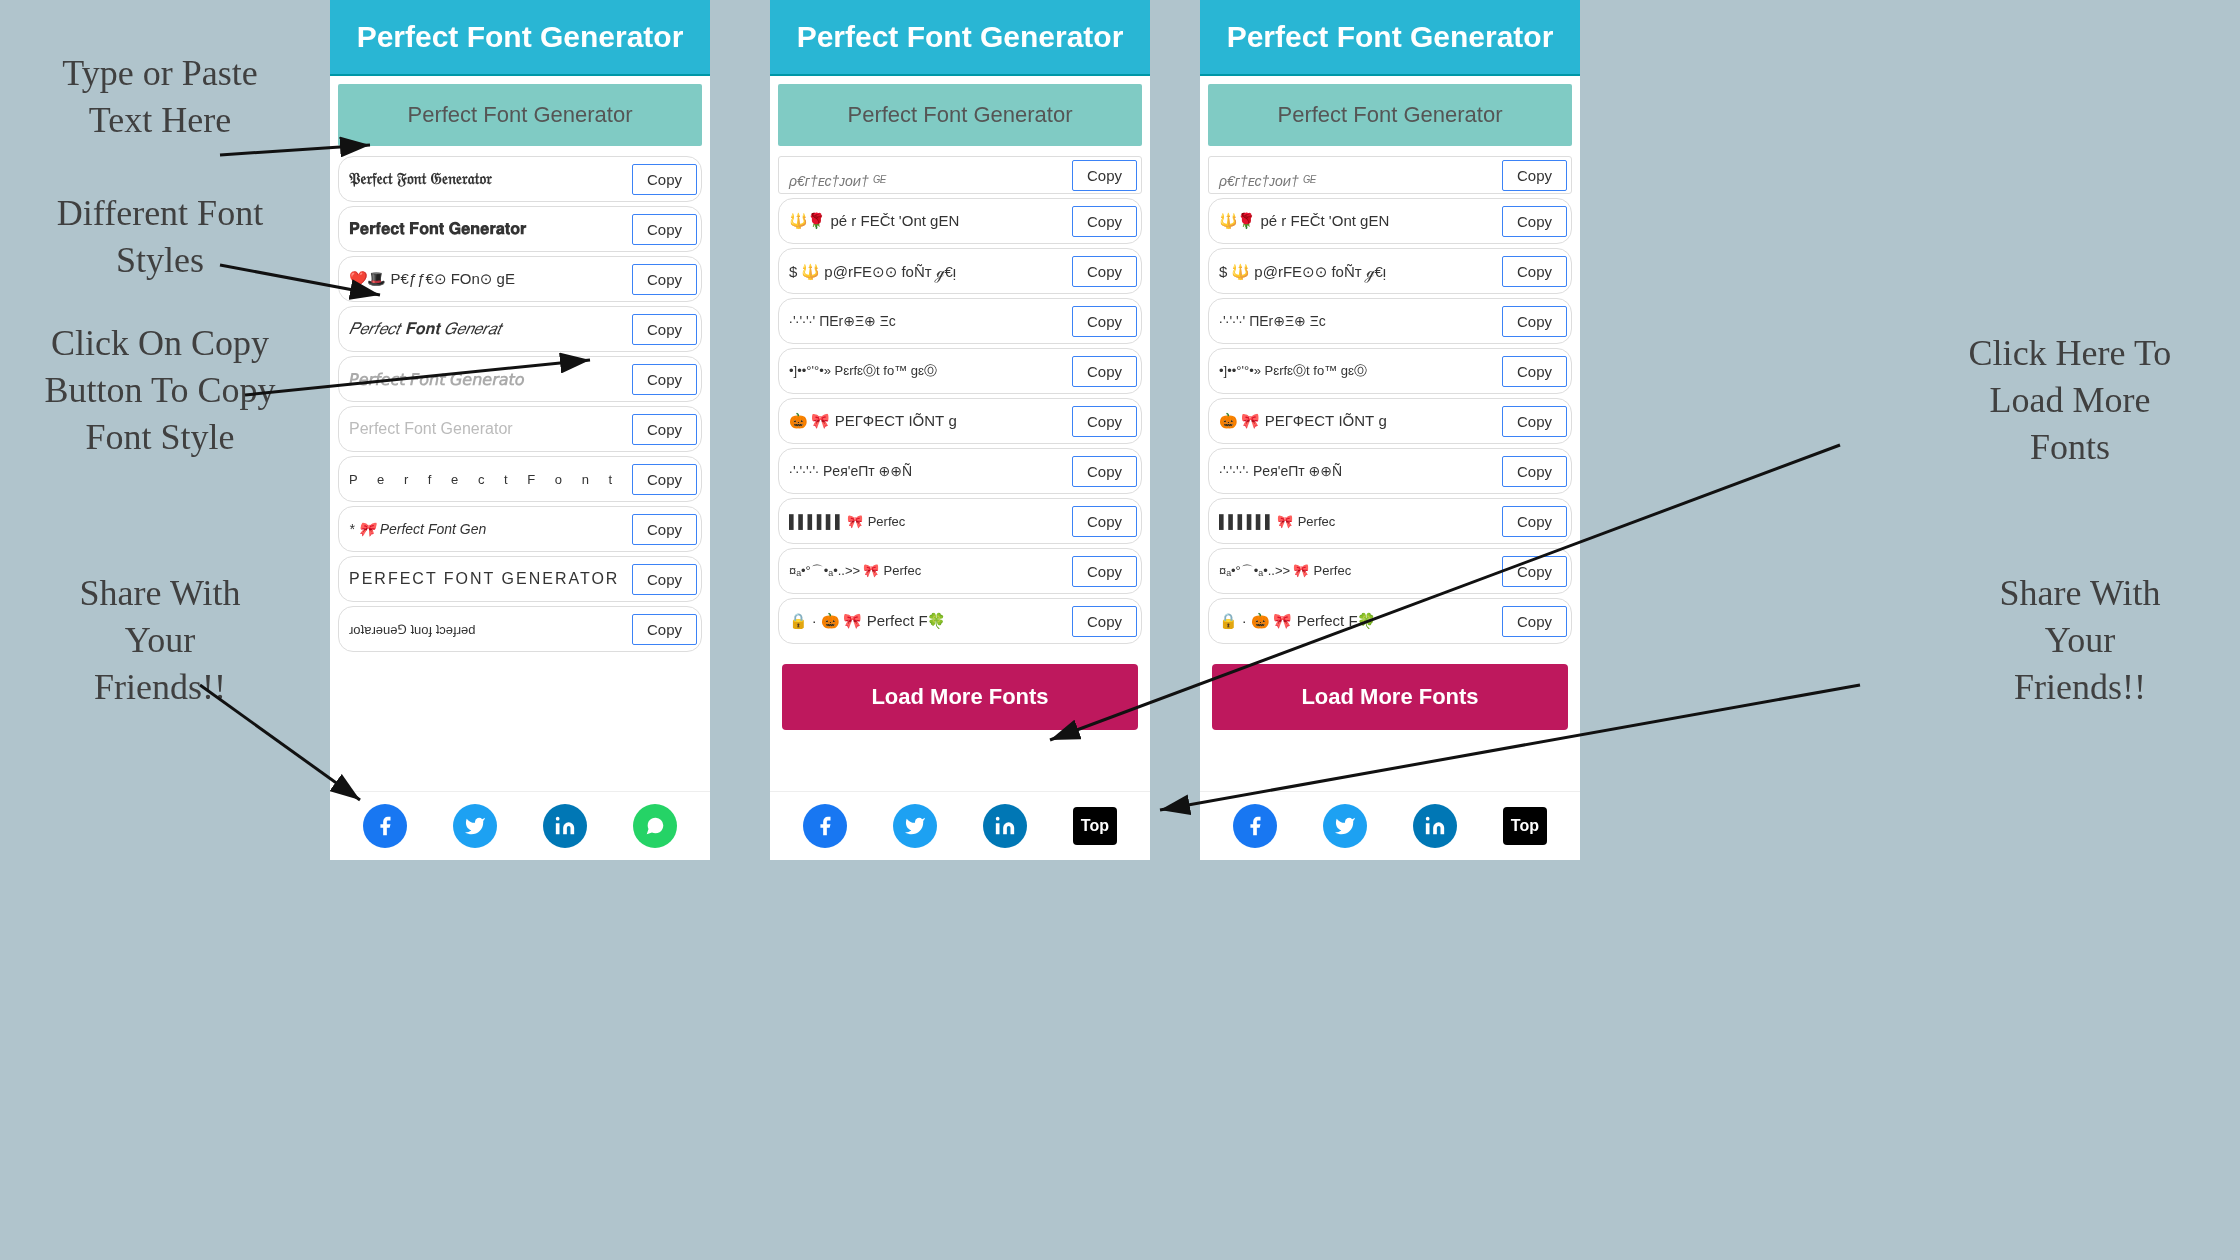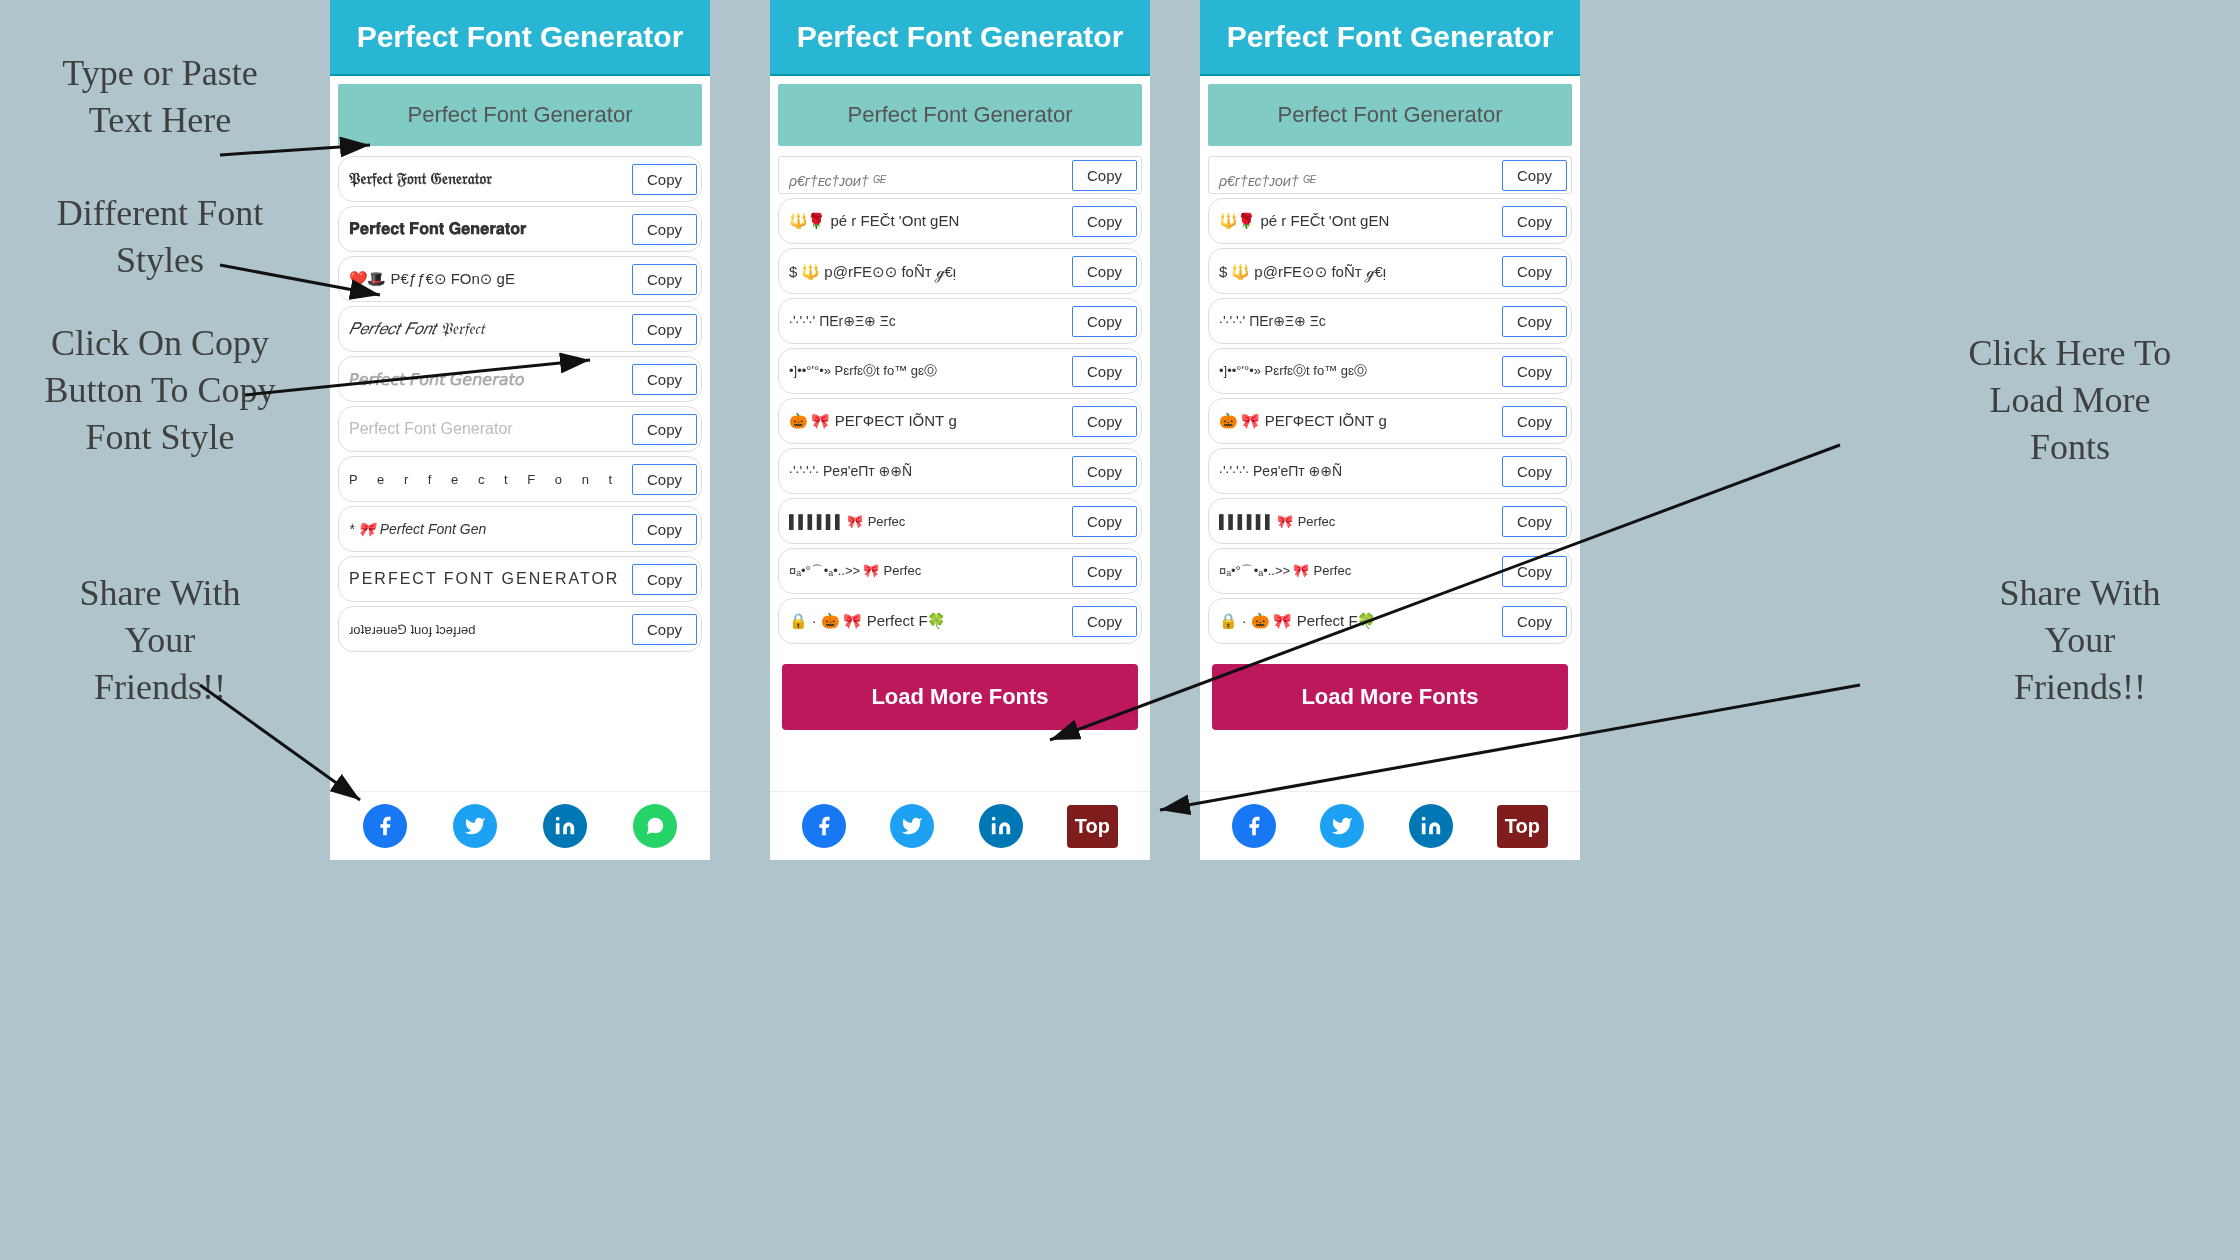--- a/index.html
+++ b/index.html
@@ -138,23 +138,23 @@
       color: white;
       cursor: pointer;
     }
 
     .social-facebook { background: #1877f2; }
     .social-twitter { background: #1da1f2; }
     .social-linkedin { background: #0077b5; }
     .social-whatsapp { background: #25d366; }
 
     .top-btn {
-      background: #7f1d1d;
+      background: #000000;
       color: white;
-      font-size: 20px;
+      font-size: 16px;
       font-weight: bold;
       padding: 10px 8px;
       border: none;
       border-radius: 4px;
       cursor: pointer;
     }
 
     
     .font-blackletter { font-family: 'Times New Roman', serif; font-weight: 900; }
     .font-italic { font-style: italic; }
@@ -226,21 +226,21 @@
     </div>
     <div class="font-row">
       <span class="font-text" style="font-weight:900;">𝐏𝐞𝐫𝐟𝐞𝐜𝐭 𝐅𝐨𝐧𝐭 𝐆𝐞𝐧𝐞𝐫𝐚𝐭𝐨𝐫</span>
       <button class="copy-btn">Copy</button>
     </div>
     <div class="font-row">
       <span class="font-text font-emoji">❤️🎩 P€ƒƒ€⊙ FOn⊙ gE</span>
       <button class="copy-btn">Copy</button>
     </div>
     <div class="font-row">
-      <span class="font-text font-italic">𝑃𝑒𝑟𝑓𝑒𝑐𝑡 𝐹𝑜𝑛𝑡 𝔓𝔢𝔯𝔣𝔢𝔠𝔱</span>
+      <span class="font-text font-italic">𝑃𝑒𝑟𝑓𝑒𝑐𝑡 𝐅𝐨𝐧𝐭 𝐺𝑒𝑛𝑒𝑟𝑎𝑡</span>
       <button class="copy-btn">Copy</button>
     </div>
     <div class="font-row">
       <span class="font-text font-bold-italic" style="color:#aaa;">𝘗𝘦𝘳𝘧𝘦𝘤𝘵 𝘍𝘰𝘯𝘵 𝘎𝘦𝘯𝘦𝘳𝘢𝘵𝘰</span>
       <button class="copy-btn">Copy</button>
     </div>
     <div class="font-row">
       <span class="font-text" style="color:#bbb;">Perfect Font Generator</span>
       <button class="copy-btn">Copy</button>
     </div>

